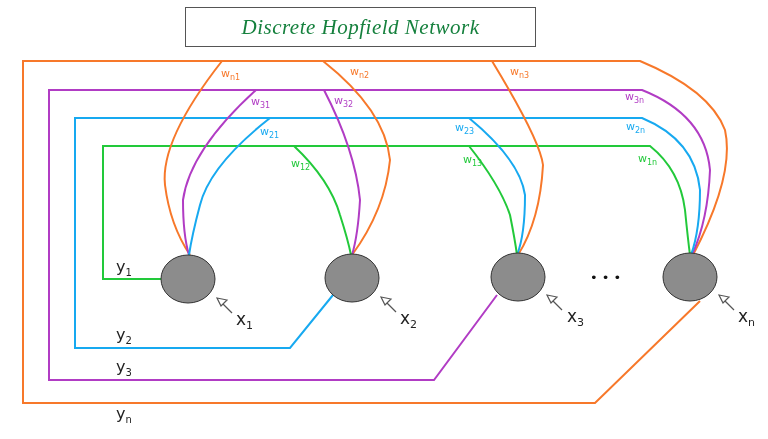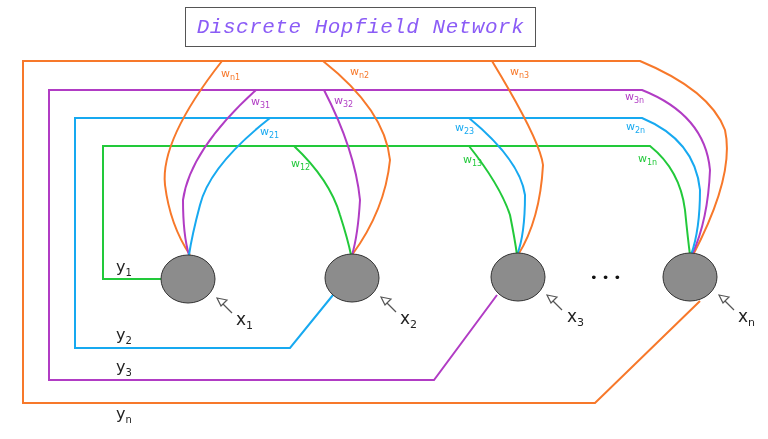--- a/index.html
+++ b/index.html
@@ -3,21 +3,21 @@
   <meta charset="utf-8">
   <style>
     html, body { margin: 0; padding: 0; background: #ffffff; }
     body { width: 768px; height: 439px; position: relative; overflow: hidden; font-family: "DejaVu Sans", sans-serif; }
     #title-box {
       position: absolute; left: 185px; top: 7px; width: 351px; height: 40px;
       border: 1px solid #555; box-sizing: border-box; background: #fff;
       display: flex; align-items: center; justify-content: center;
     }
     #title-text {
-      font-family: Liberation Mono, monospace; font-style: italic; font-size: 21px; color: #8b5cf6;
+      font-family: Liberation Serif, serif; font-style: italic; font-size: 21px; color: #15803d;
       letter-spacing: 0.5px;
     }
     svg#diagram { position: absolute; left: 0; top: 0; }
     .lbl { font-family: "DejaVu Sans", sans-serif; }
   </style>
 </head>
 <body>
 
 <div id="title-box">
   <span id="title-text">Discrete Hopfield Network</span>

